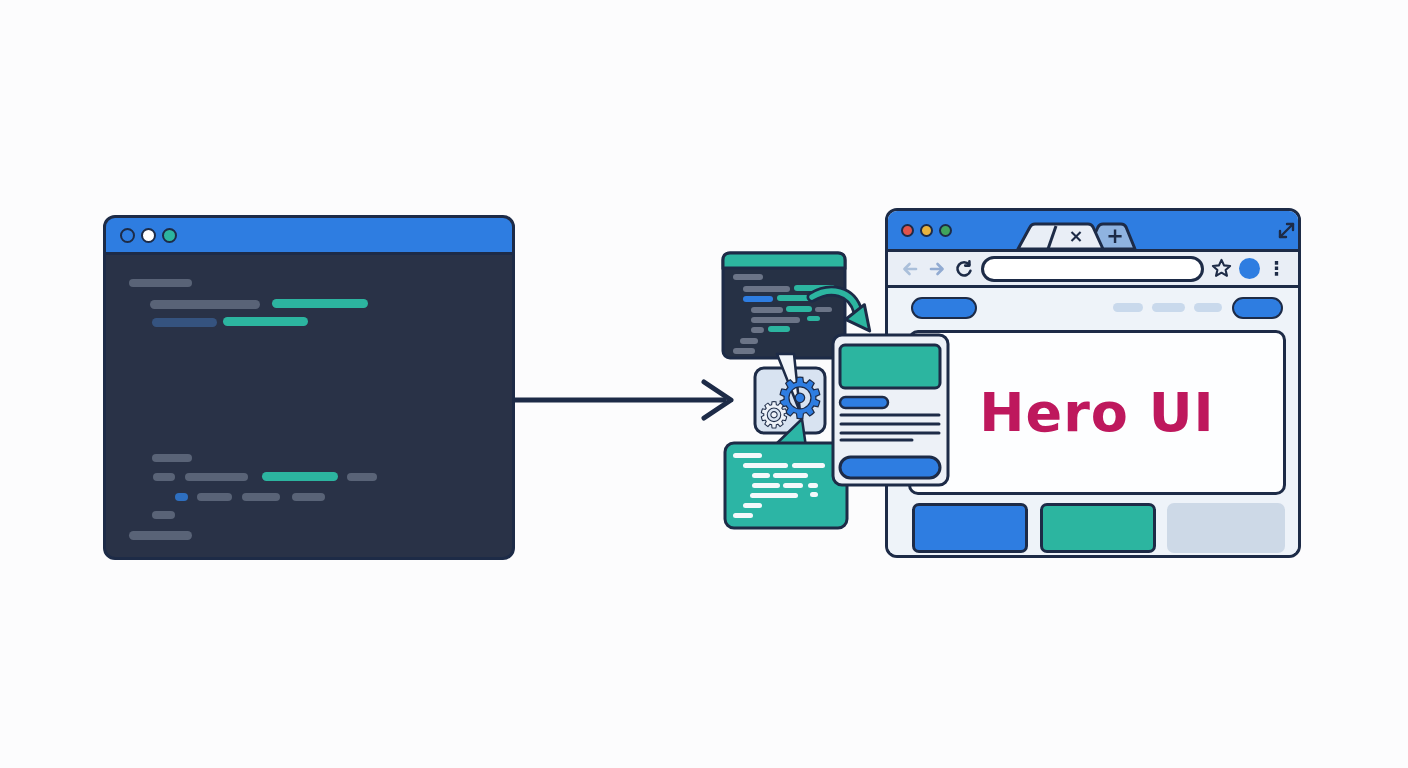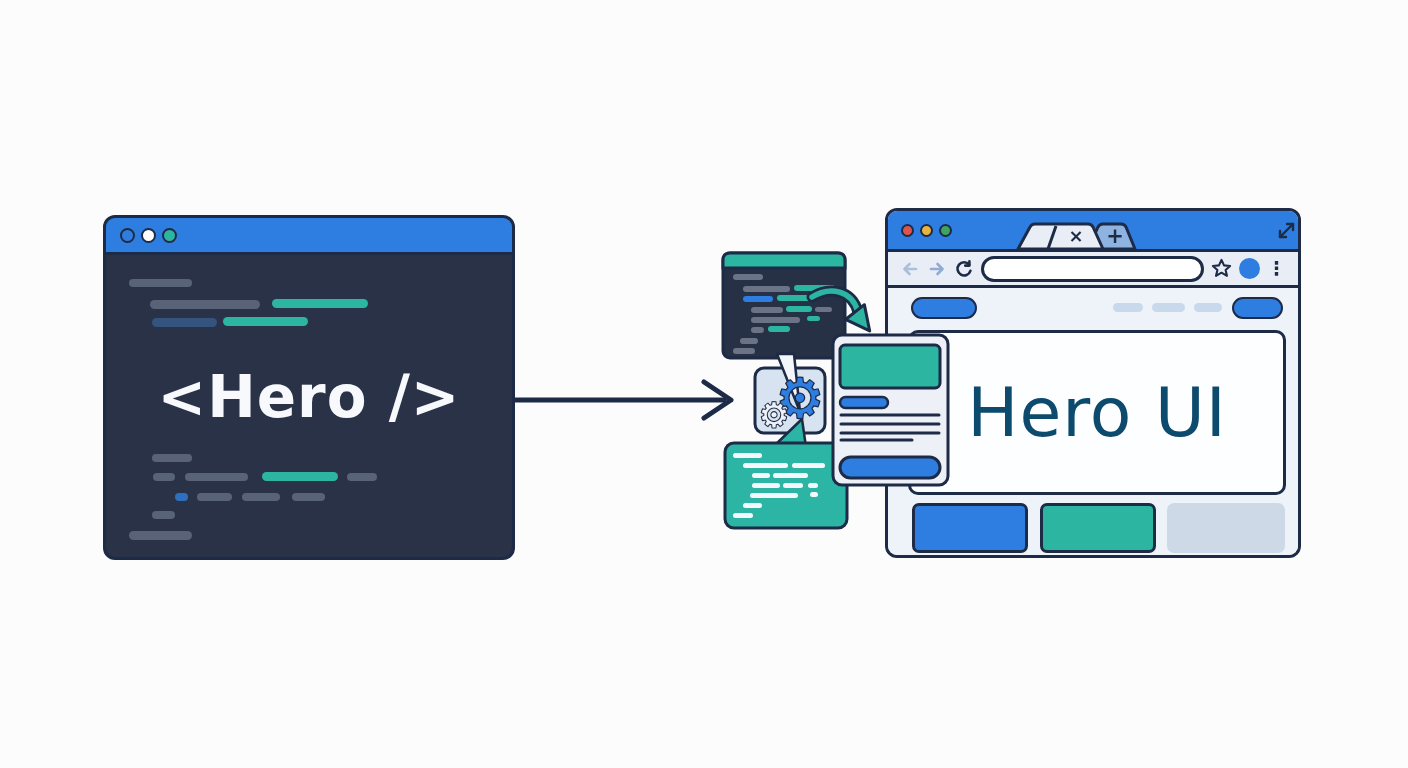--- a/index.html
+++ b/index.html
@@ -48,21 +48,21 @@
   .kebab{font-size:19px;font-weight:bold;color:#1d2b47;line-height:1;}
   .b-content{position:relative;background:#eef3f9;height:267px;}
   .logo-pill{position:absolute;left:23px;top:9px;width:66px;height:22px;border-radius:12px;
           background:#2e7de1;border:2.5px solid #1d2b47;box-sizing:border-box;}
   .nav-pill{position:absolute;top:15px;height:9px;border-radius:5px;background:#c9d9ec;}
   .cta-pill{position:absolute;left:344px;top:9px;width:51px;height:22px;border-radius:12px;
           background:#2e7de1;border:2.5px solid #1d2b47;box-sizing:border-box;}
   .hero-box{position:absolute;left:20px;top:42px;width:378px;height:165px;background:#fdfeff;
           border:3px solid #1d2b47;border-radius:10px;box-sizing:border-box;
           display:flex;align-items:center;justify-content:center;}
-  .hero-title{font-size:68px;font-weight:normal;color:#0c4a6e;letter-spacing:1px;}
+  .hero-title{font-size:54px;font-weight:bold;color:#be185d;letter-spacing:1px;}
   .card{position:absolute;top:215px;height:50px;border-radius:7px;box-sizing:border-box;}
   .card-blue{left:24px;width:116px;background:#2e7de1;border:3px solid #1d2b47;}
   .card-teal{left:152px;width:116px;background:#2cb5a0;border:3px solid #1d2b47;}
   .card-light{left:279px;width:118px;background:#cdd9e7;}
 
   
   .cluster{position:absolute;left:710px;top:240px;width:250px;height:300px;z-index:3;}
 </style>
 </head>
 <body>
@@ -74,21 +74,20 @@
       <span class="dot dot-hollow"></span>
       <span class="dot dot-white"></span>
       <span class="dot dot-teal"></span>
     </div>
     <div class="editor-body">
       <span class="pill pg" style="left:23px;top:24px;width:63px;height:8px"></span>
       <span class="pill pg" style="left:44px;top:45px;width:110px;height:9px"></span>
       <span class="pill pt" style="left:166px;top:44px;width:96px;height:9px"></span>
       <span class="pill pbm" style="left:46px;top:63px;width:65px;height:9px"></span>
       <span class="pill pt" style="left:117px;top:62px;width:85px;height:9px"></span>
-      <div class="editor-code">&lt;Hero /&gt;</div>
       <span class="pill pg" style="left:46px;top:199px;width:40px;height:8px"></span>
       <span class="pill pg" style="left:47px;top:218px;width:22px;height:8px"></span>
       <span class="pill pg" style="left:79px;top:218px;width:63px;height:8px"></span>
       <span class="pill pt" style="left:156px;top:217px;width:76px;height:9px"></span>
       <span class="pill pg" style="left:241px;top:218px;width:30px;height:8px"></span>
       <span class="pill pbb" style="left:69px;top:238px;width:13px;height:8px"></span>
       <span class="pill pg" style="left:91px;top:238px;width:35px;height:8px"></span>
       <span class="pill pg" style="left:136px;top:238px;width:38px;height:8px"></span>
       <span class="pill pg" style="left:186px;top:238px;width:33px;height:8px"></span>
       <span class="pill pg" style="left:46px;top:256px;width:23px;height:8px"></span>

